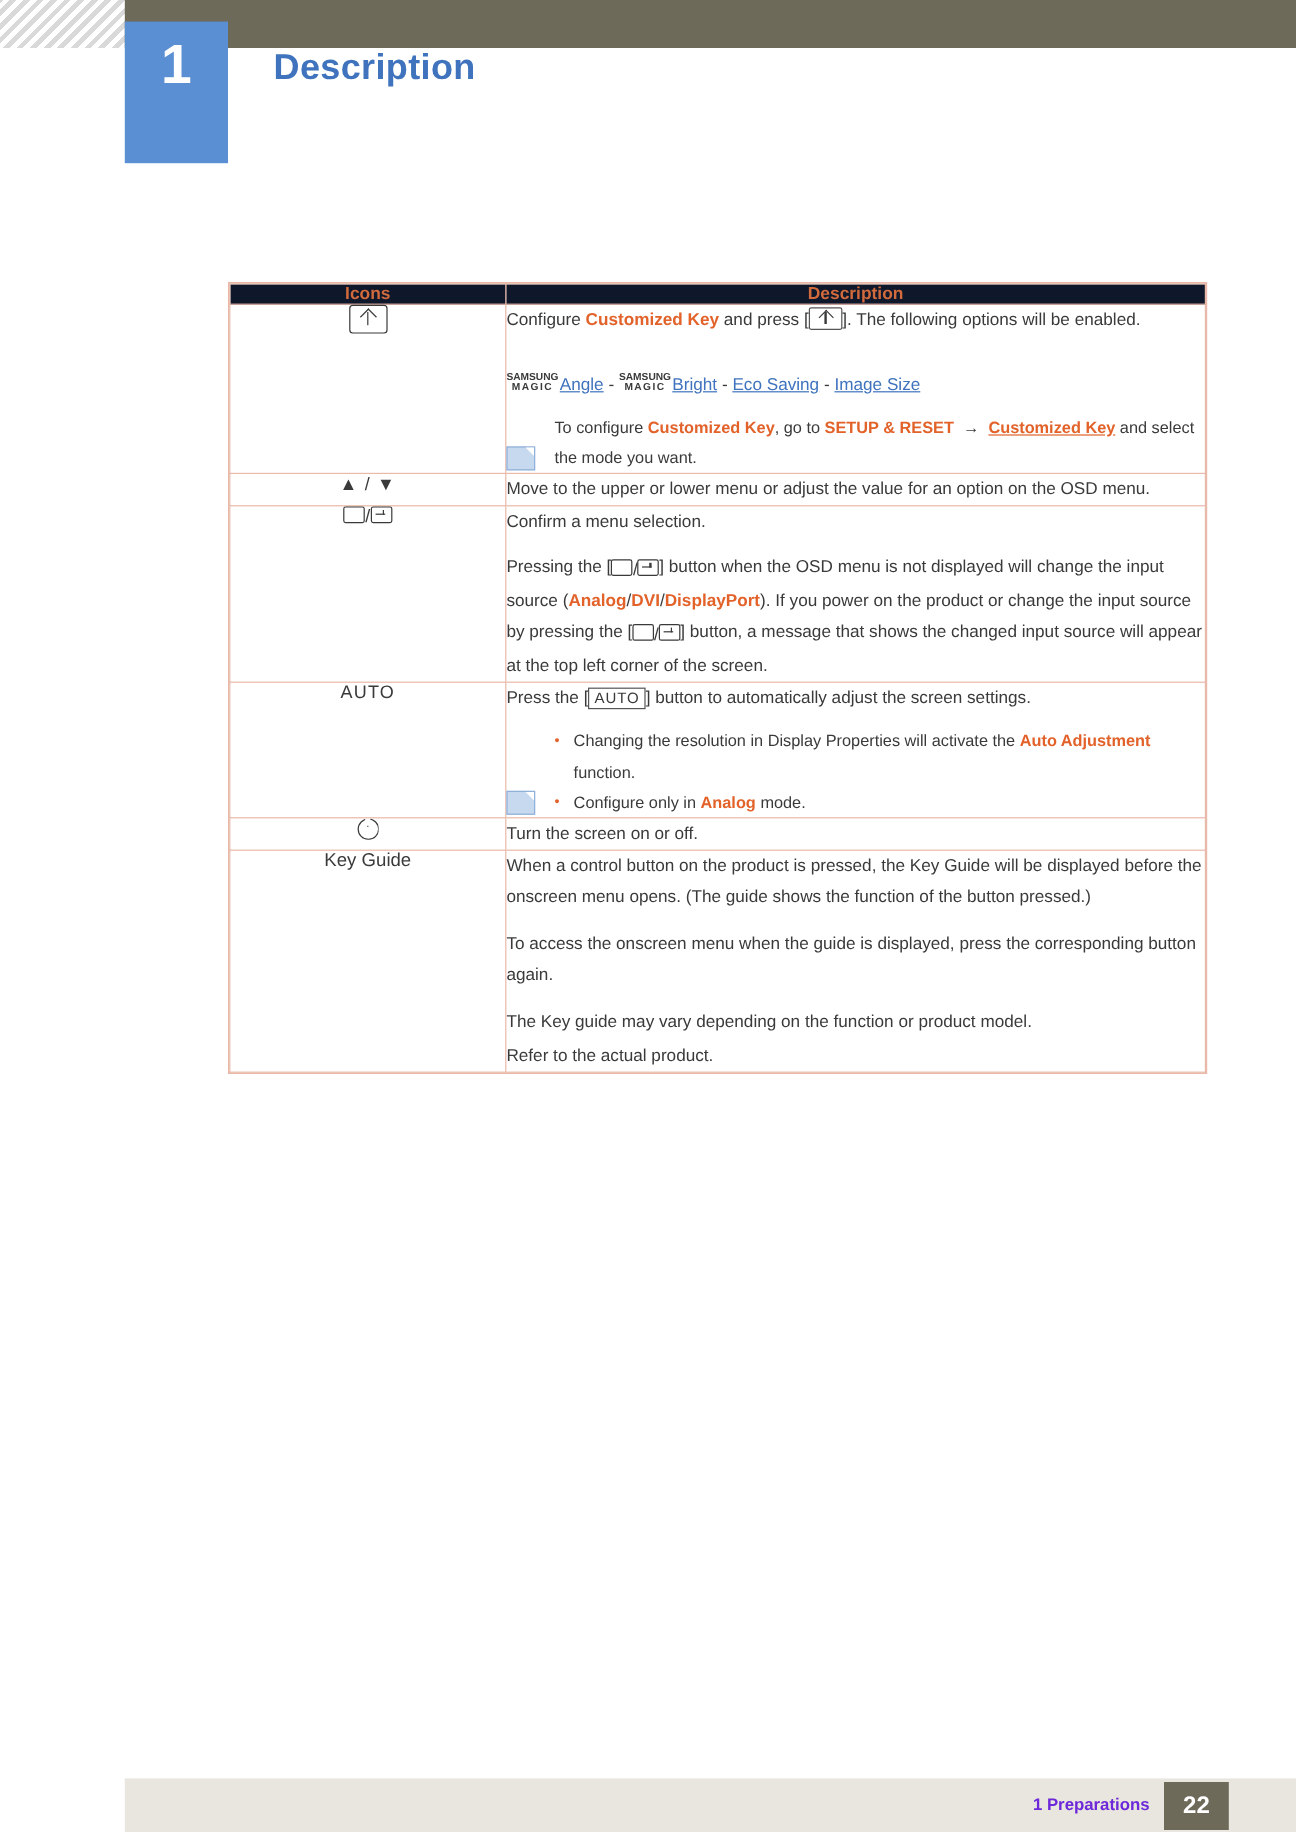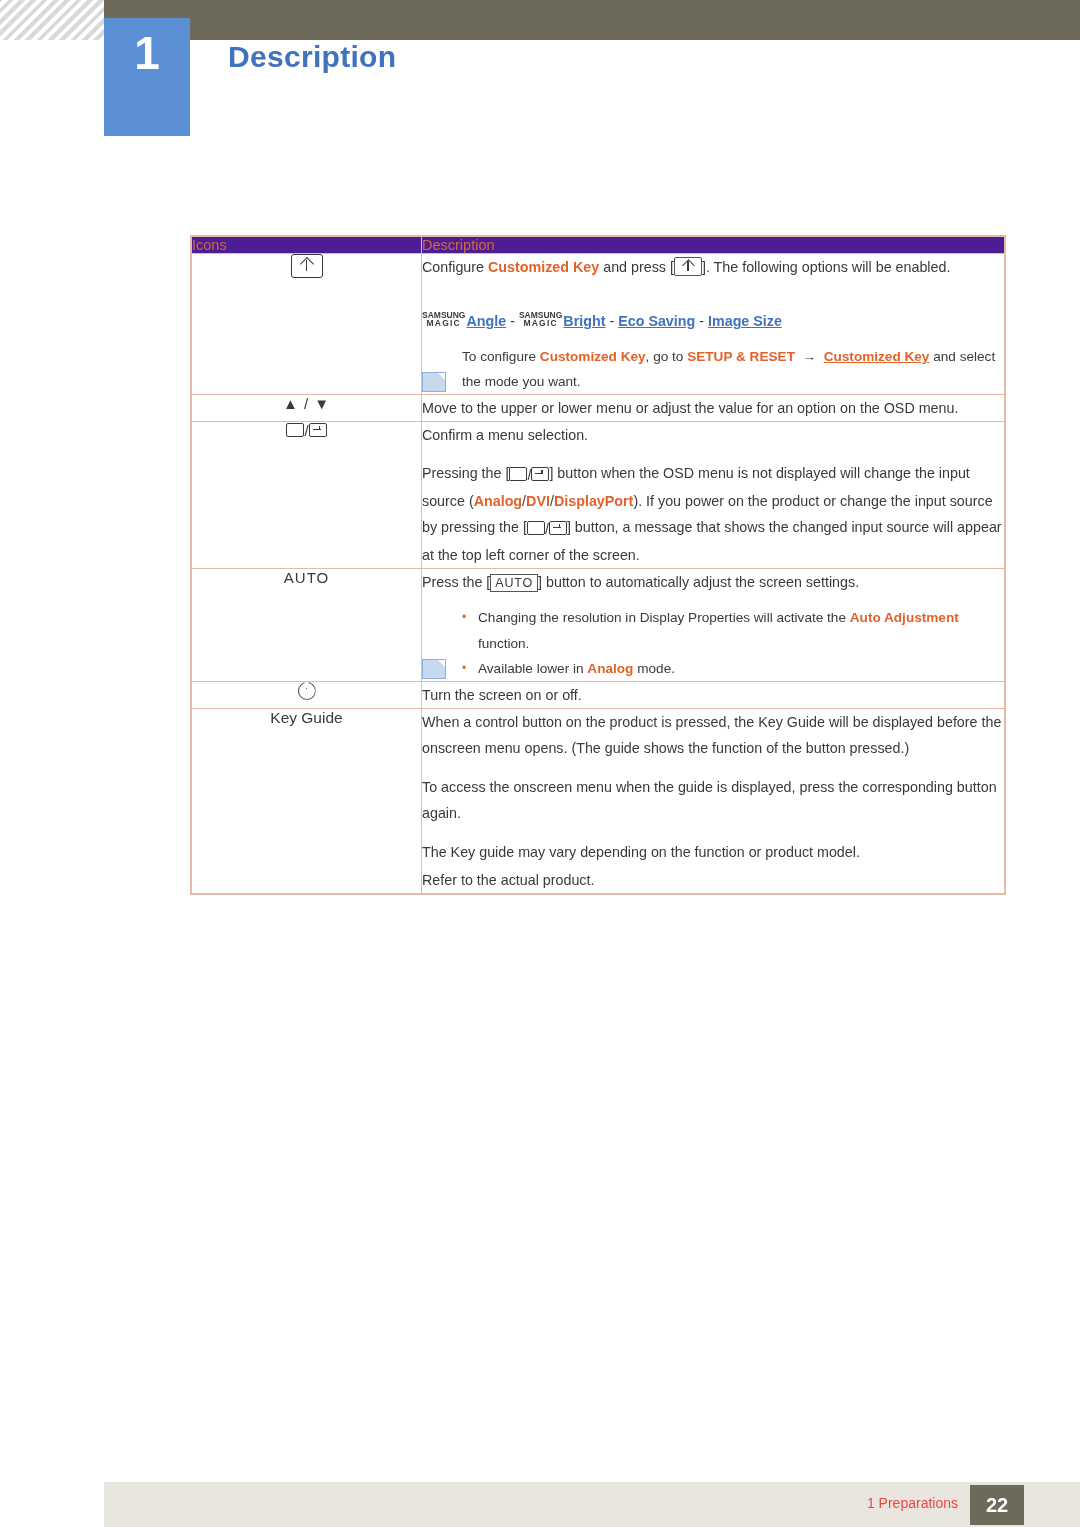--- a/index.html
+++ b/index.html
@@ -76,25 +76,25 @@
     border-collapse: collapse;
     width: 100%;
     table-layout: fixed;
   }
   .table th, .table td {
     border: 1px solid #e8b9a8;
     vertical-align: top;
     padding: 0;
   }
   .th-icons, .th-desc {
-    background: #4c1d95;
-    text-align: left;
+    background: #0f172a;
+    text-align: center;
     color: #d16a3c;
     font-size: 14.5px;
-    font-weight: normal;
+    font-weight: bold;
     padding: 11px 0 11px 0;
     height: 16px;
   }
   .col-icon { width: 230px; }
   .cell-icon {
     text-align: center;
     vertical-align: middle;
     color: #333333;
     font-size: 15px;
   }
@@ -118,21 +118,21 @@
     font-size: 8.5px;
     line-height: 8.5px;
     text-align: center;
     vertical-align: 0px;
     color: #3a3a3a;
     font-weight: bold;
     margin-right: 1px;
   }
   .magic .m1 { display: block; letter-spacing: 0px; }
   .magic .m2 { display: block; letter-spacing: 1.2px; }
-  .ul-blue { color: #3f73bd; font-weight: bold; text-decoration: underline; }
+  .ul-blue { color: #3f73bd; font-weight: normal; text-decoration: underline; }
 
   
   .note {
     display: flex;
     margin-top: 10px;
     align-items: flex-end;
   }
   .note-icon {
     width: 26px;
     height: 22px;
@@ -330,22 +330,22 @@
     top: 1482px;
     width: 976px;
     height: 45px;
     background: #e8e6df;
   }
   .footer-text {
     position: absolute;
     top: 1495px;
     right: 122px;
     font-size: 14px;
-    color: #ef4444;
-    font-weight: normal;
+    color: #6d28d9;
+    font-weight: bold;
   }
   .footer-page {
     position: absolute;
     top: 1485px;
     right: 56px;
     width: 54px;
     height: 40px;
     background: #6e6a5a;
     color: #ffffff;
     font-size: 20px;
@@ -433,21 +433,21 @@
             <span class="note-icon">
                 <span class="pg"></span>
               </span>
             <span class="note-body">
               <span class="bullet-row">
                 <span class="bullet-dot">•</span>
                 <span><span>Changing the resolution in Display Properties will activate the </span><span class="orange">Auto Adjustment</span><span> function.</span></span>
               </span>
               <span class="bullet-row">
                 <span class="bullet-dot">•</span>
-                <span><span>Available lower in </span><span class="orange">Analog</span><span> mode.</span></span>
+                <span><span>Configure only in </span><span class="orange">Analog</span><span> mode.</span></span>
               </span>
             </span>
           </div>
         </td>
       </tr>
 
       <tr>
         <td class="cell-icon">
           <span class="ico-power"></span>
         </td>

